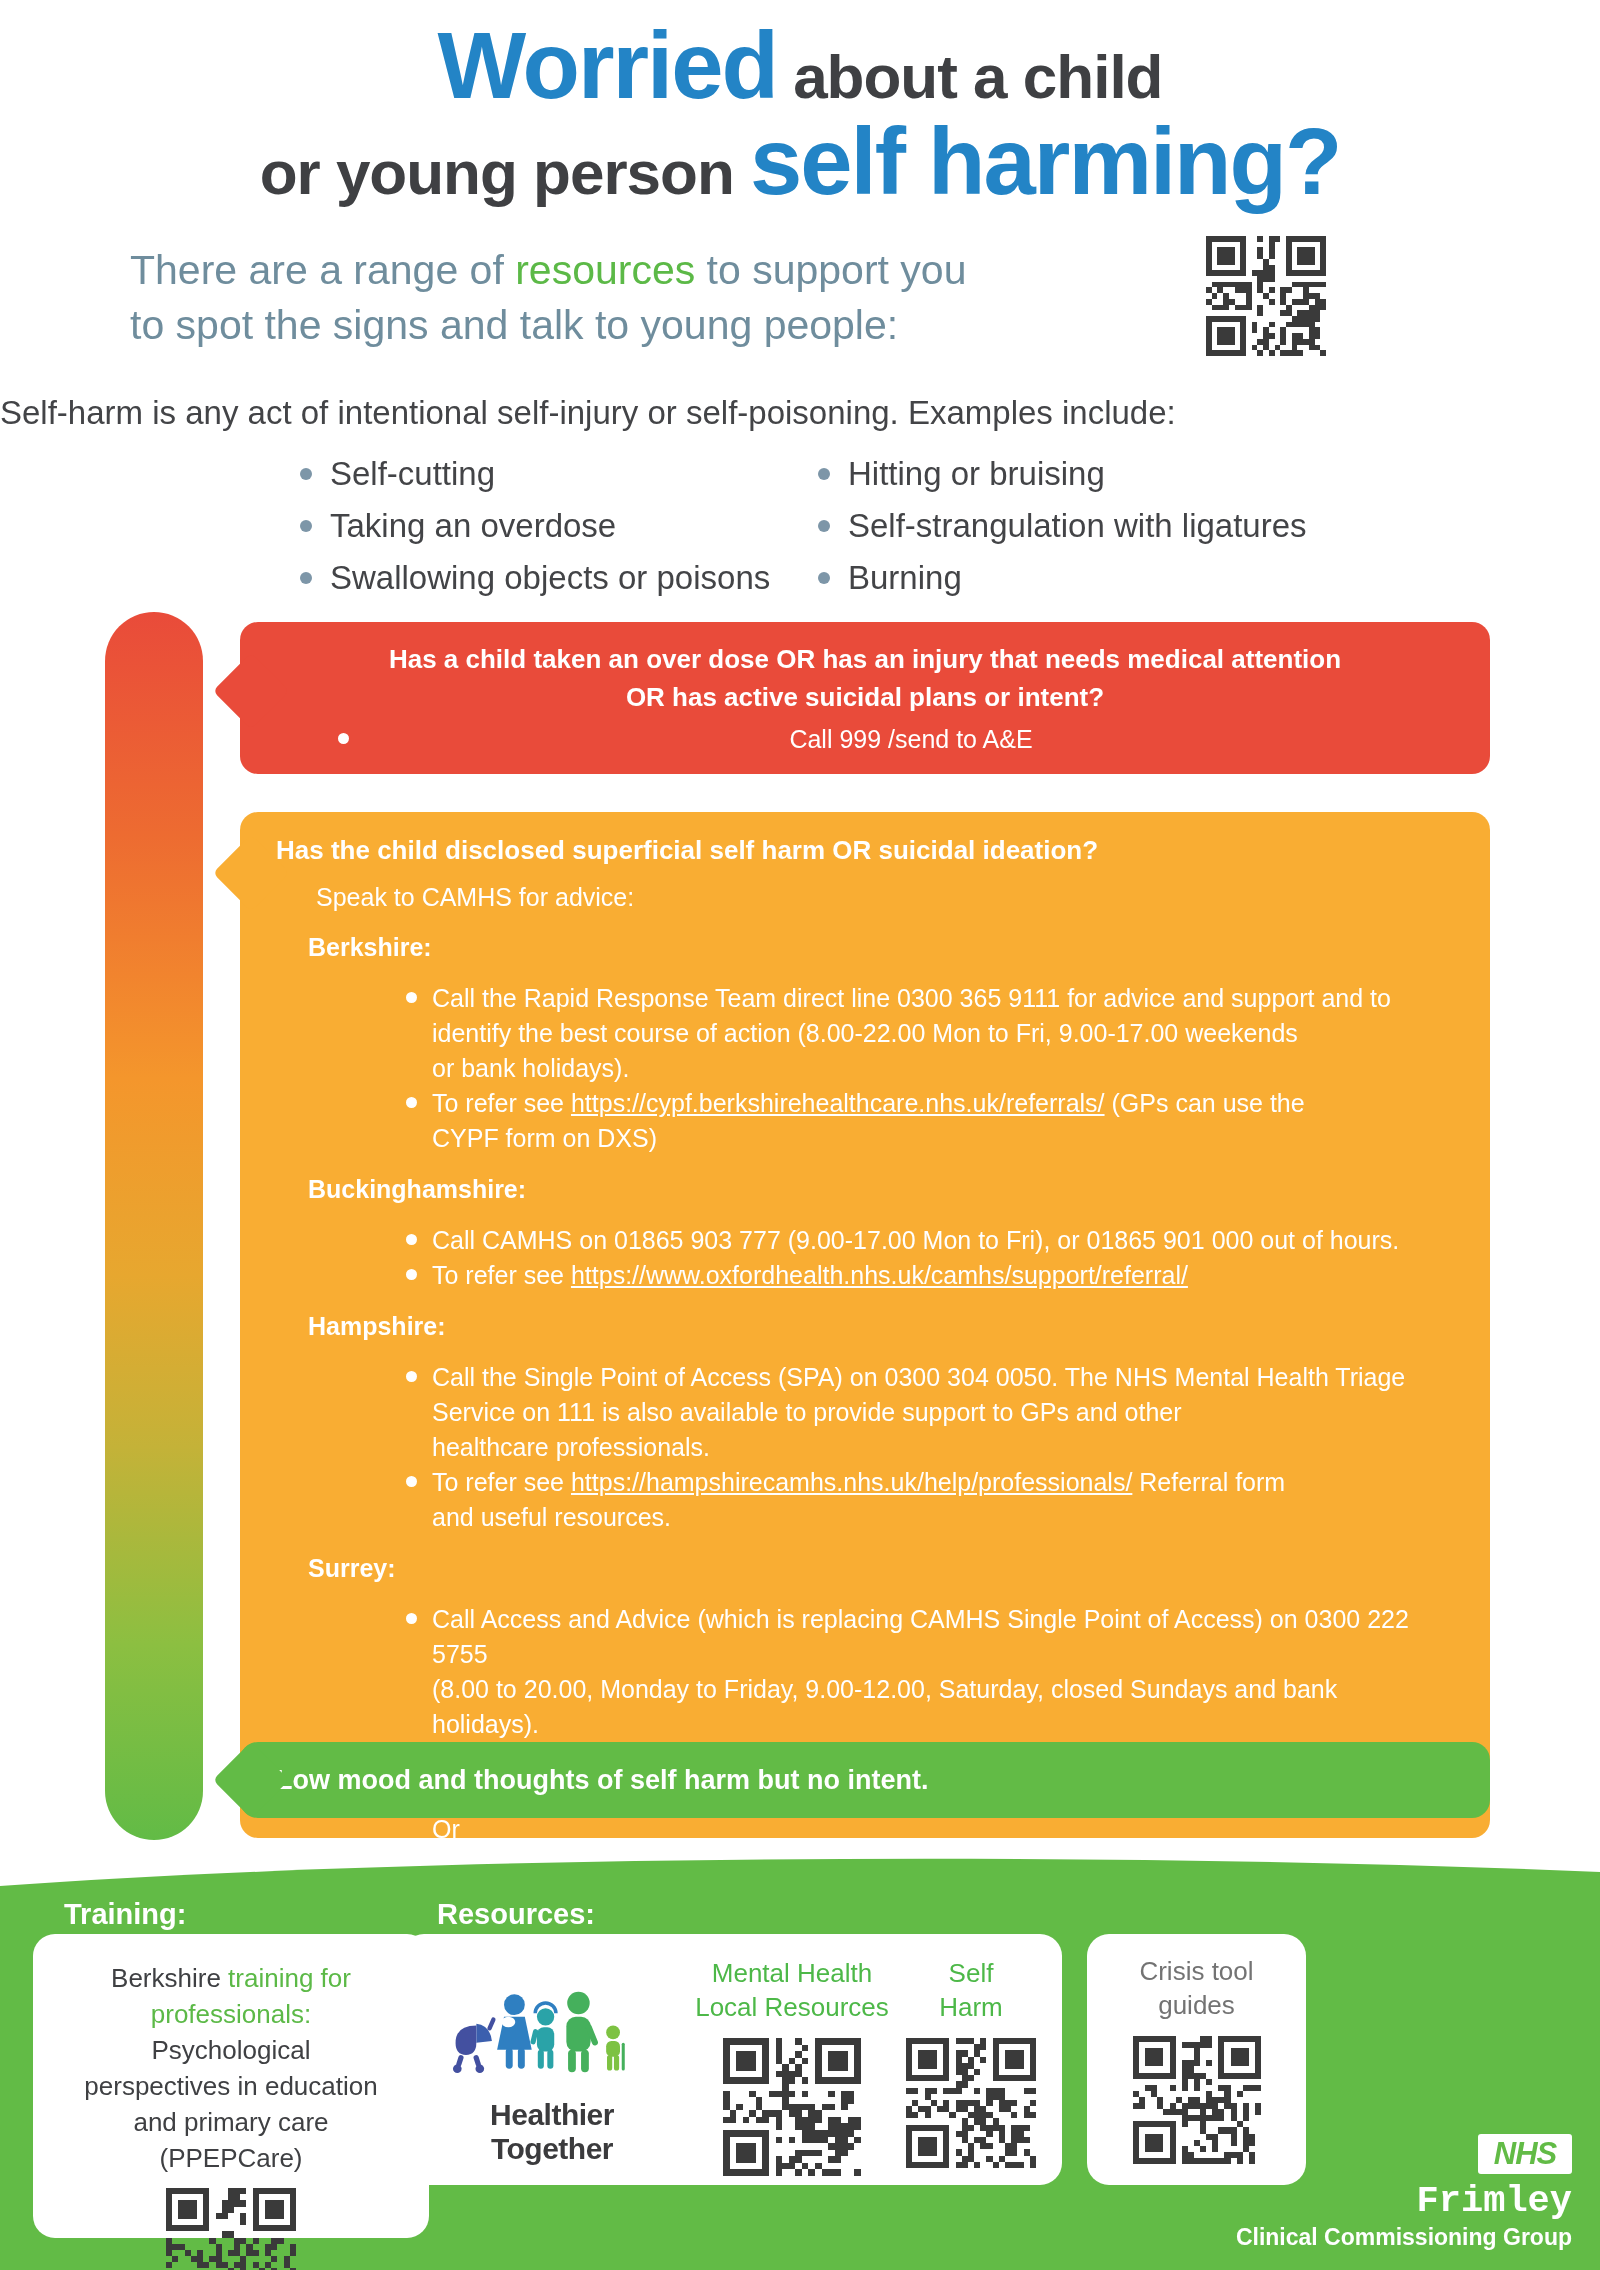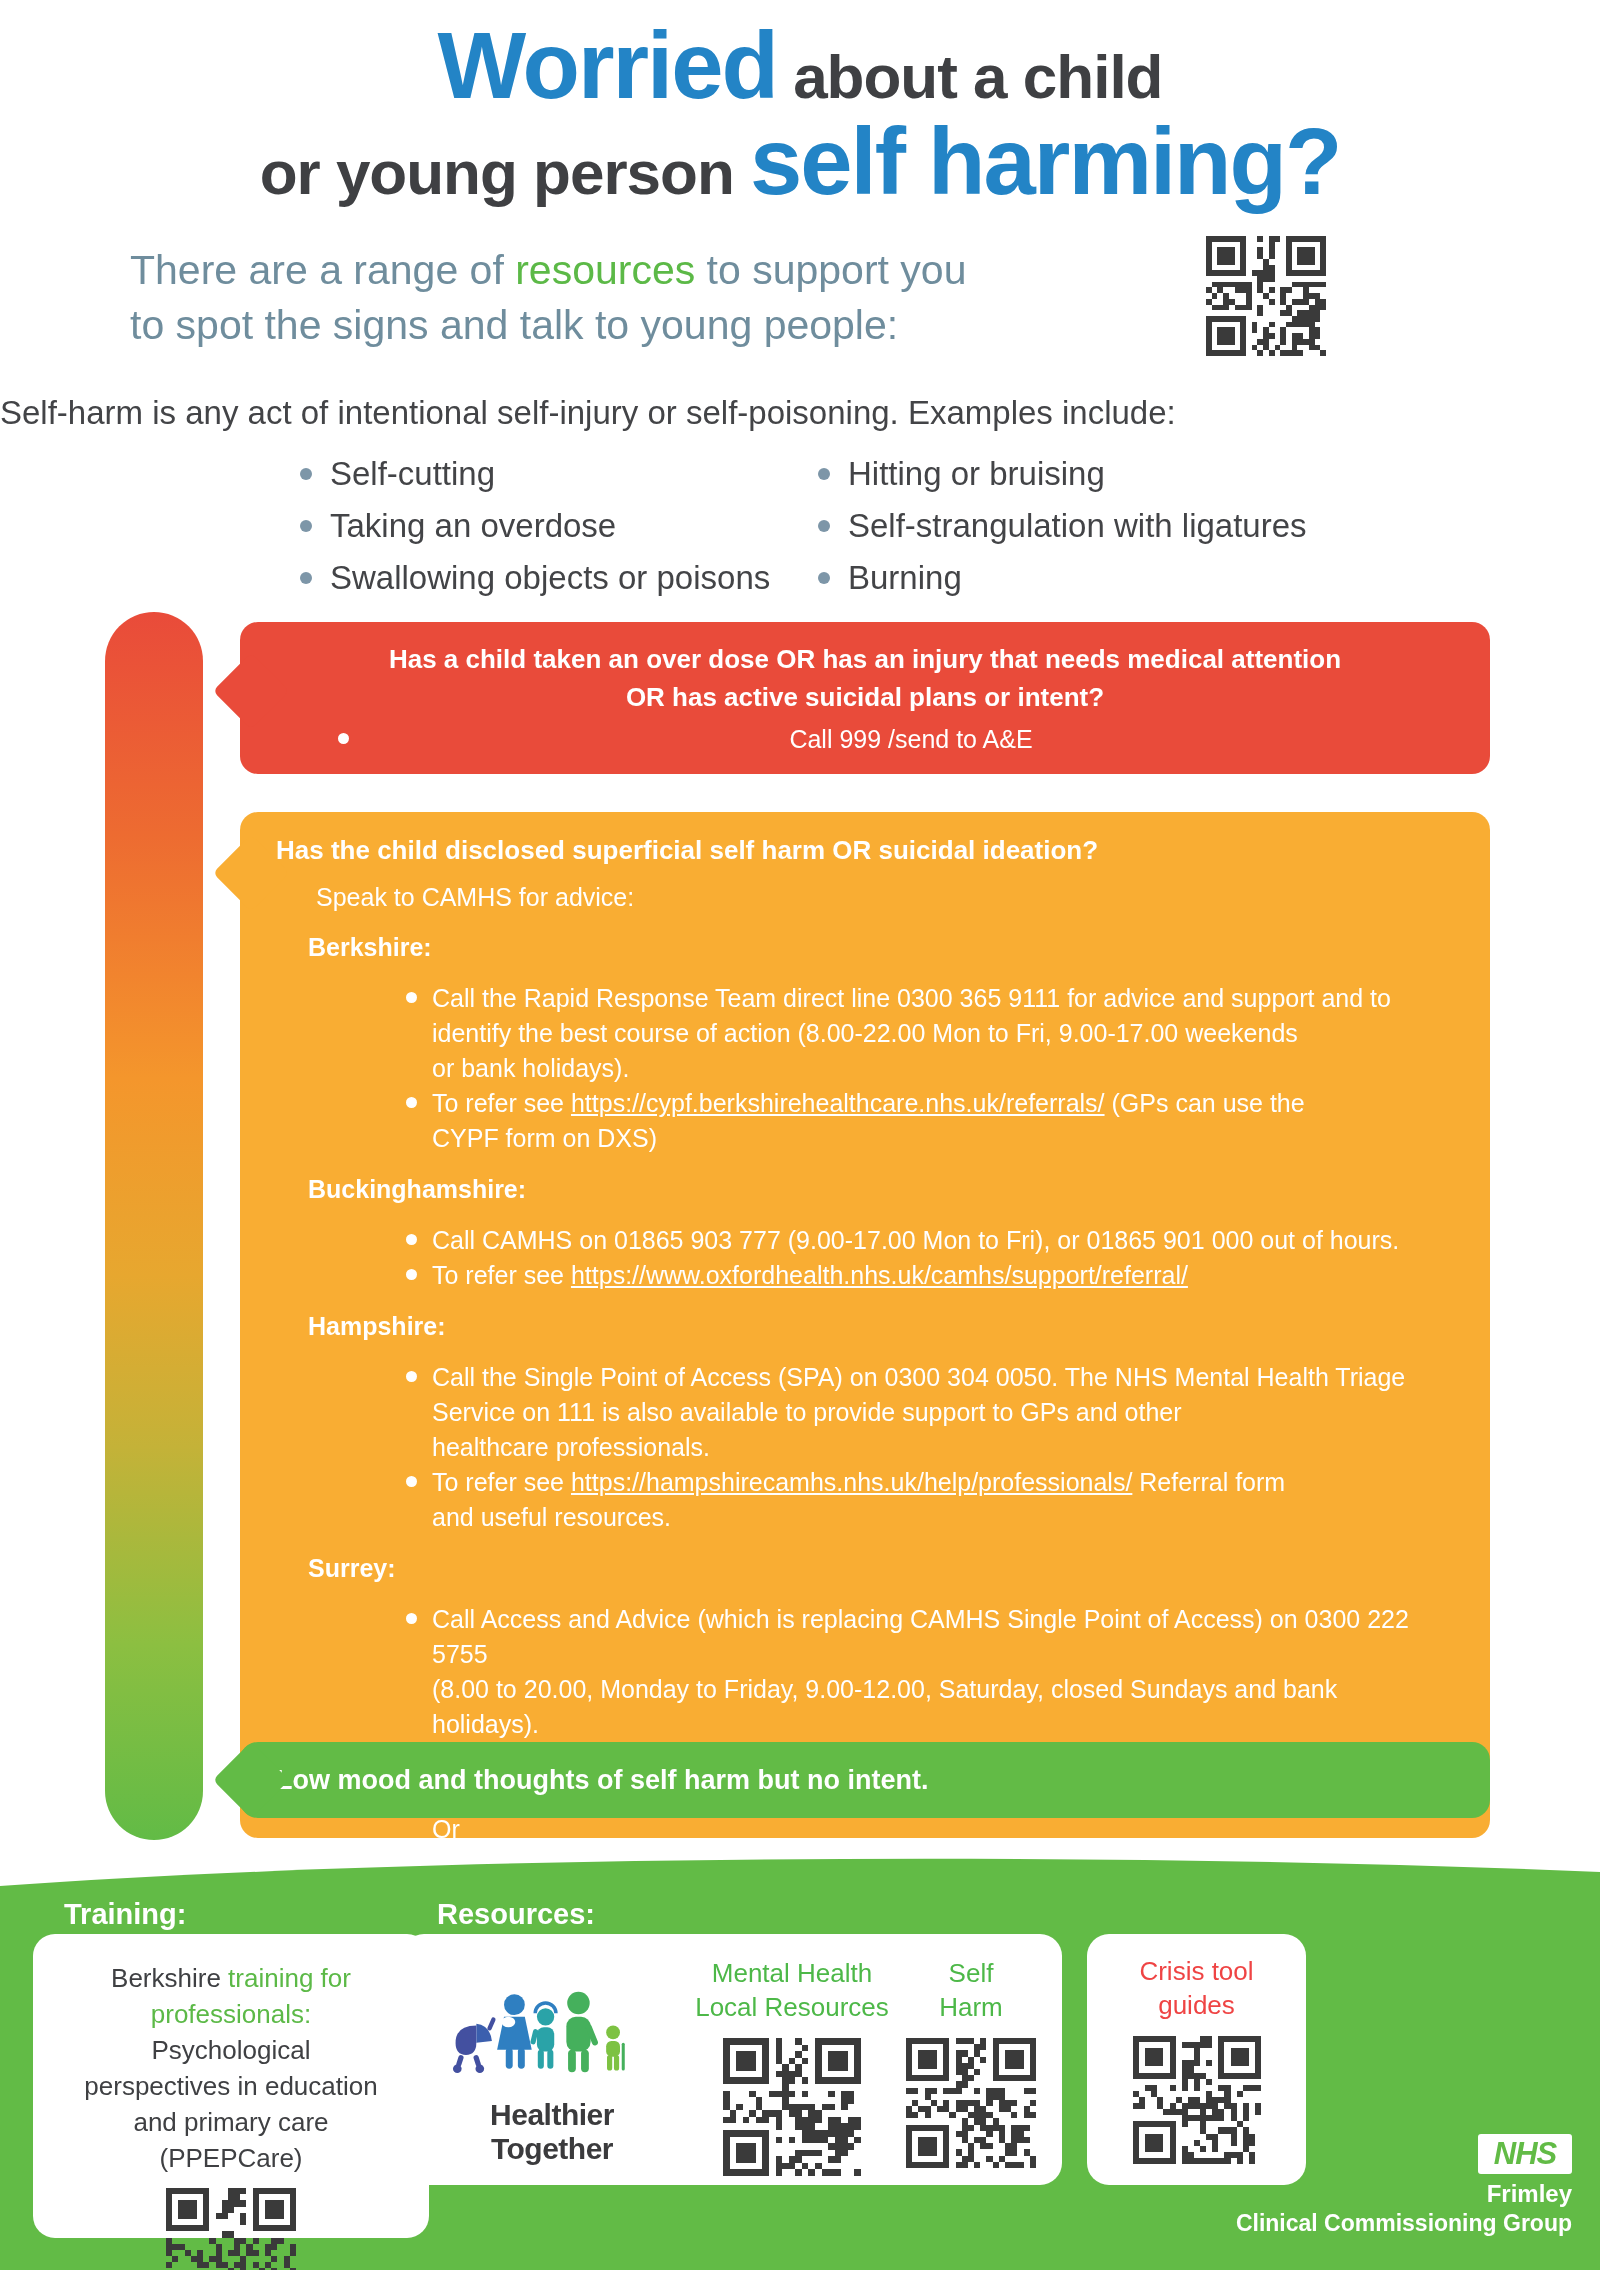--- a/index.html
+++ b/index.html
@@ -80,28 +80,28 @@
                   display:flex;justify-content:space-between;}
   .ht-logo{width:252px;text-align:center;padding-top:26px;}
   .ht-logo svg{width:225px;height:122px;display:block;margin:0 auto;}
   .ht-word{font-size:30px;font-weight:bold;color:#3b3b3d;letter-spacing:-0.5px;margin-top:2px;}
   .qr-col{text-align:center;padding-top:8px;}
   .qr-col .qlabel{font-size:26px;line-height:34px;color:#4db848;white-space:pre-line;}
   .qr-col .qr{margin:14px auto 0 auto;width:138px;height:138px;}
   .qr-col.sh .qr{width:130px;height:130px;}
 
   .card-crisis{left:1087px;top:48px;width:219px;height:251px;padding-top:20px;text-align:center;}
-  .card-crisis .qlabel{font-size:26px;line-height:34px;color:#ef4444;white-space:pre-line;}
+  .card-crisis .qlabel{font-size:26px;line-height:34px;color:#737373;white-space:pre-line;}
   .card-crisis .qr{width:128px;height:128px;margin:14px auto 0 auto;}
 
   .nhs-block{position:absolute;right:28px;top:248px;text-align:right;color:#fff;}
   .nhs-box{display:inline-block;background:#fff;border-radius:3px;width:94px;height:40px;
            line-height:40px;text-align:center;}
   .nhs-box span{color:#62bb46;font-size:31px;font-weight:bold;font-style:italic;letter-spacing:-1px;}
-  .nhs-frimley{font-size:24px;font-weight:bold;margin-top:6px;}
+  .nhs-frimley{font-size:37px;font-weight:bold;margin-top:6px;font-family:Liberation Mono, monospace;}
   .nhs-ccg{font-size:23px;font-weight:bold;margin-top:2px;}
 </style>
 </head>
 <body>
 
 <div class="page">
 
   <div class="title">
     <div><span class="big">Worried</span><span class="small"> about a child</span></div>
     <div><span class="small">or young person </span><span class="big">self harming?</span></div>

